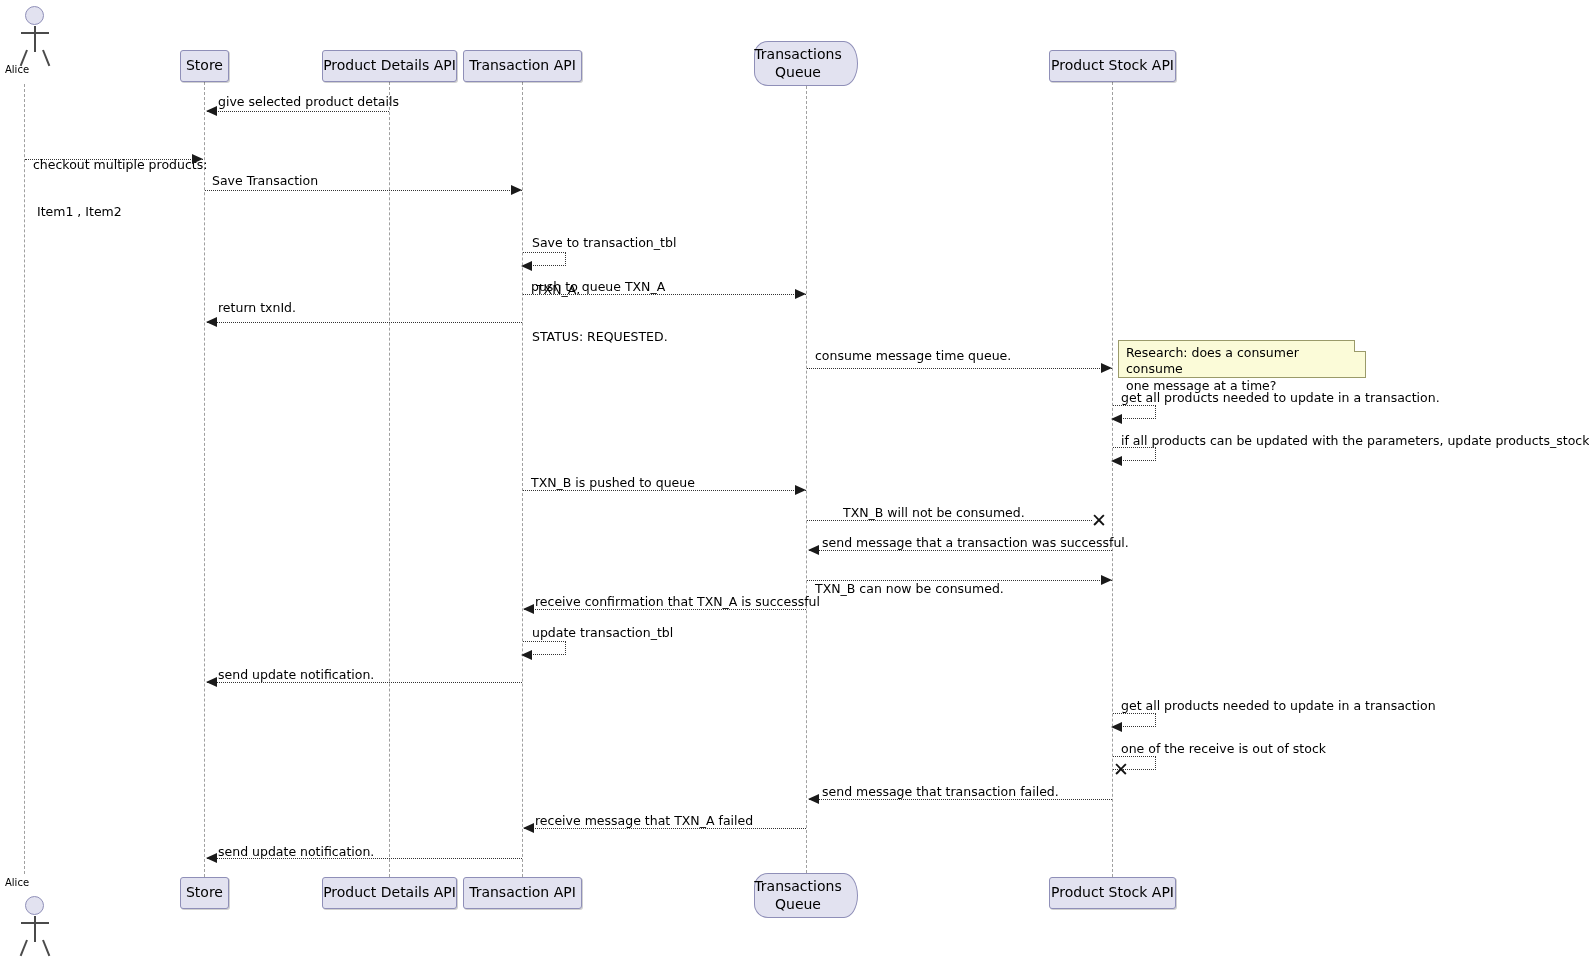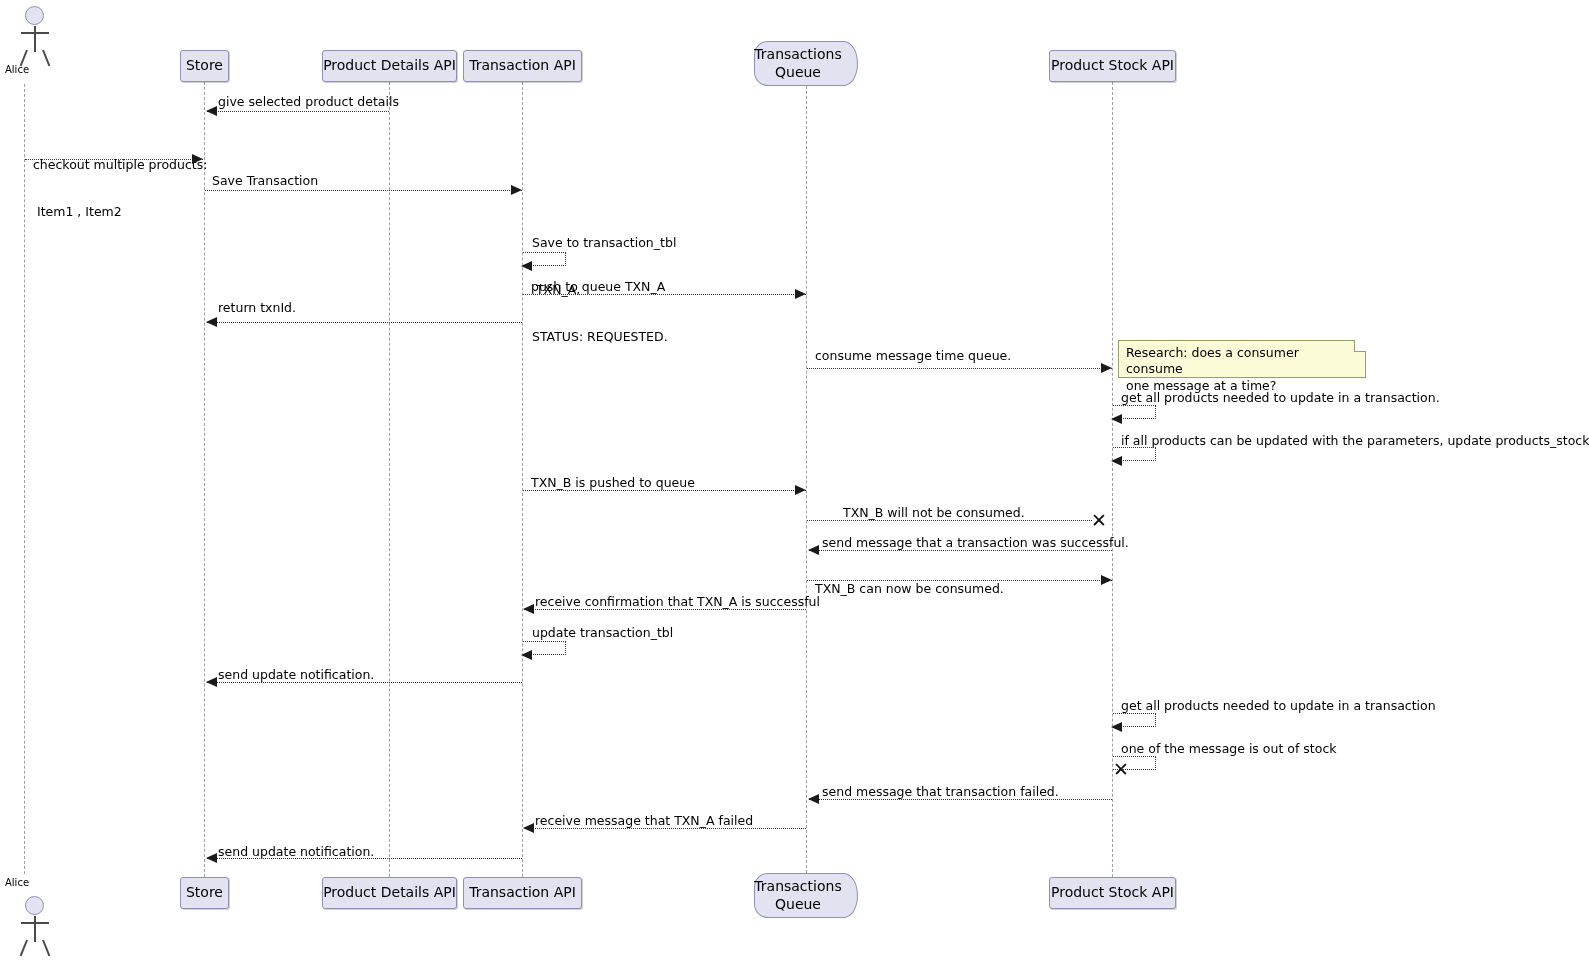--- a/index.html
+++ b/index.html
@@ -148,21 +148,21 @@
   <div class="arrowL" style="left:521px;top:650px;"></div>
 
   <div class="mlabel" style="left:218px;top:667px;">send update notification.</div>
   <div class="msg" style="left:207px;top:682px;width:315px;"></div>
   <div class="arrowL" style="left:206px;top:677px;"></div>
 
   <div class="mlabel" style="left:1121px;top:698px;">get all products needed to update in a transaction</div>
   <div class="selfmsg" style="left:1113px;top:713px;width:43px;height:14px;"></div>
   <div class="arrowL" style="left:1111px;top:722px;"></div>
 
-  <div class="mlabel" style="left:1121px;top:741px;">one of the message is out of stock</div>
+  <div class="mlabel" style="left:1121px;top:741px;">one of the receive is out of stock</div>
   <div class="selfmsg" style="left:1113px;top:756px;width:43px;height:14px;"></div>
   <div class="xmark" style="left:1113px;top:760px;">✕</div>
 
   <div class="mlabel" style="left:822px;top:784px;">send message that transaction failed.</div>
   <div class="msg" style="left:809px;top:799px;width:303px;"></div>
   <div class="arrowL" style="left:808px;top:794px;"></div>
 
   <div class="mlabel" style="left:535px;top:813px;">receive message that TXN_A failed</div>
   <div class="msg" style="left:524px;top:828px;width:282px;"></div>
   <div class="arrowL" style="left:523px;top:823px;"></div>

